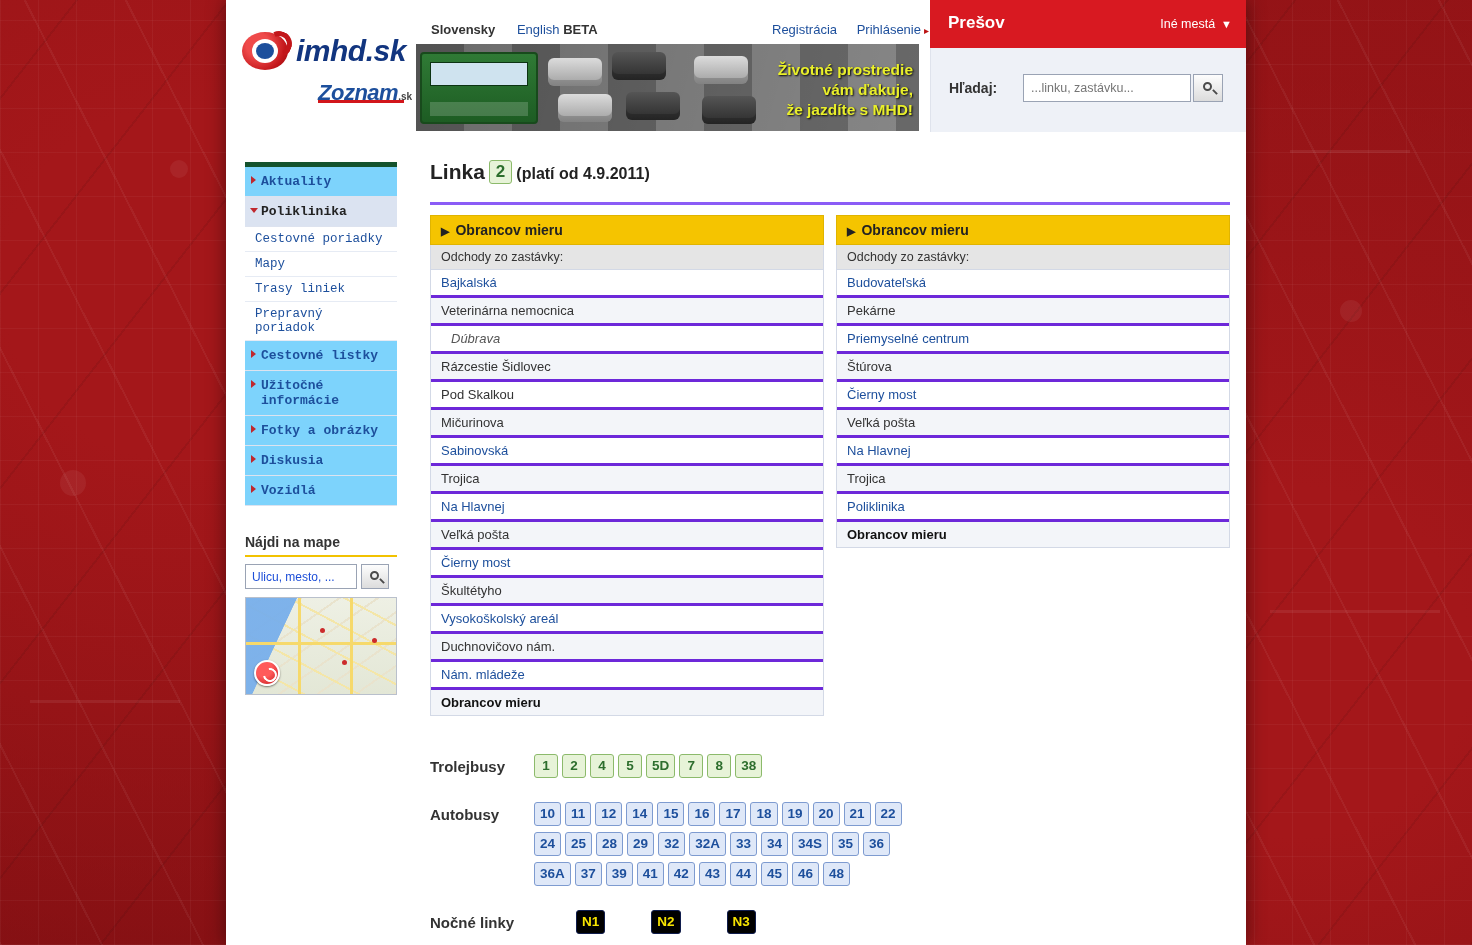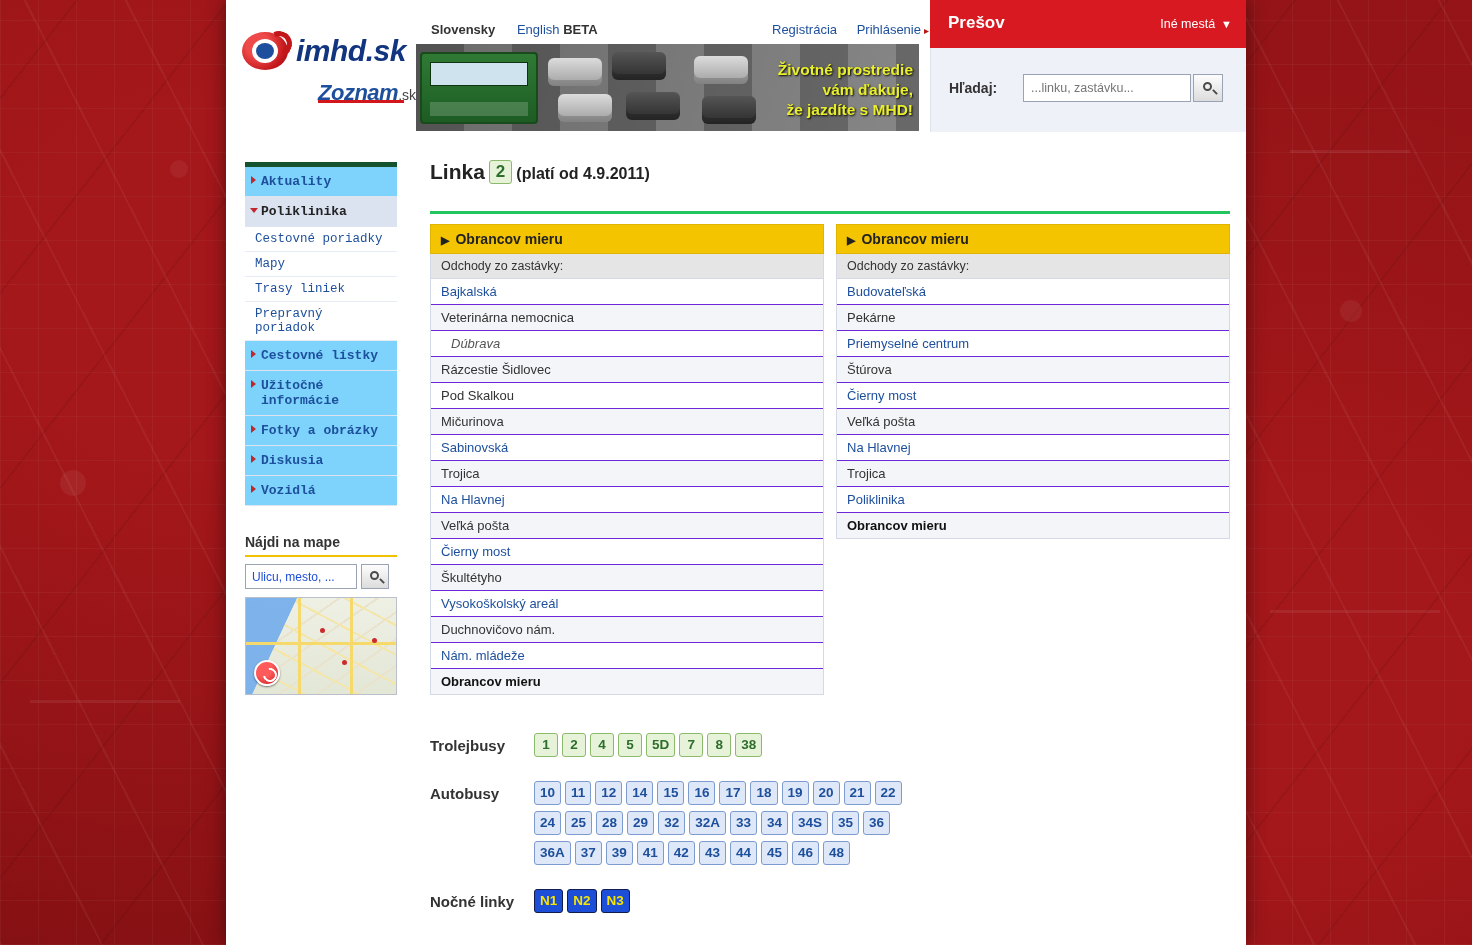--- a/index.html
+++ b/index.html
@@ -56,21 +56,21 @@
     border-left-color:transparent; border-bottom-color:transparent;
     transform:rotate(20deg);
   }
   .logo-text { font-size:30px; font-weight:bold; color:#12357f; letter-spacing:-.5px; margin-left:4px;}
   .zoznam {
     margin-top:8px; margin-left:78px; position:relative; width:92px;
   }
   .zoznam .z {
     font-size:22px; font-weight:bold; color:#1d4f9c; font-style:italic; letter-spacing:-.5px;
   }
-  .zoznam .sk { font-size:14px; color:#444; font-weight:normal; }
+  .zoznam .sk { font-size:10px; color:#444; font-weight:bold; }
   .zoznam .ul { position:absolute; left:0; top:20px; width:86px; height:3px; background:#d2161b; }
 
   
   .lang {
     position:absolute; left:205px; top:22px; font-size:13px;
   }
   .lang a { color:#1d4f9c; text-decoration:none; }
   .lang .sk { color:#333; font-weight:bold; }
   .lang .en { color:#1d4f9c; margin-left:18px; }
   .lang .beta { color:#333; font-weight:bold; margin-left:0; }
@@ -206,21 +206,21 @@
     border:2px solid #fff; border-radius:50%; border-left-color:transparent;
     transform:rotate(35deg);
   }
   .minimap .dot { position:absolute; width:5px; height:5px; border-radius:50%; background:#cc2b2b; }
 
   
   #main { position:absolute; left:204px; top:18px; width:800px; }
 
   h1.linka {
     font-size:21px; font-weight:bold; color:#222; margin:0 0 10px;
-    padding-bottom:27px; border-bottom:3px solid #22c55e;
+    padding-bottom:18px; border-bottom:3px solid #8b5cf6;
   }
   h1.linka .badge {
     display:inline-block; min-width:20px; padding:1px 6px; margin:0 4px;
     font-size:17px; color:#2d6e2d; background:#e7f3d8; border:1px solid #8cba6b;
     border-radius:3px; text-align:center; vertical-align:2px;
   }
   h1.linka .valid { font-size:16px; font-weight:bold; }
 
   .dirs { display:flex; gap:12px; }
   .dir { width:394px; }
@@ -228,21 +228,21 @@
     background:#f5c400; font-weight:bold; font-size:14px; color:#222;
     padding:6px 10px; border:1px solid #e0b400;
   }
   .dir .head .tri { display:inline-block; margin-right:6px; font-size:11px; }
   .dir .sub {
     background:#e5e5e5; font-size:12.5px; color:#333; padding:5px 10px;
     border-left:1px solid #d3d9e6; border-right:1px solid #d3d9e6; border-bottom:1px solid #d3d9e6;
   }
   .dir ul { list-style:none; margin:0; padding:0; border:1px solid #d3d9e6; border-top:0; }
   .dir li {
-    padding:5px 10px; font-size:13px; border-bottom:1px solid #6d28d9; color:#1d4f9c;
+    padding:5px 10px; font-size:13px; border-bottom:3px solid #6d28d9; color:#1d4f9c;
     cursor:pointer;
   }
   .dir li:nth-child(even) { background:#f3f5f9; }
   .dir li:last-child { border-bottom:0; }
   .dir li.plain { color:#333; cursor:default; }
   .dir li.italic { color:#555; font-style:italic; padding-left:20px; cursor:default; }
   .dir li.bold { color:#111; font-weight:bold; cursor:default; }
 
   
   .lines { margin-top:38px; }
@@ -250,21 +250,21 @@
   .lgroup .lbl {
     width:104px; flex:0 0 104px; font-size:15px; font-weight:bold; color:#333; padding-top:3px; line-height:19px;
   }
   .lgroup .chips { display:flex; flex-wrap:wrap; gap:6px 4px; max-width:380px; }
   .chip {
     min-width:24px; padding:2px 5px; text-align:center; font-size:13.5px; font-weight:bold;
     border-radius:3px; cursor:pointer; line-height:18px;
   }
   .chip.trolley { color:#2d6e2d; background:#e7f3d8; border:1px solid #8cba6b; }
   .chip.bus     { color:#1d4f9c; background:#dfe8f8; border:1px solid #7e9bd0; }
-  .chip.night   { color:#f7e400; background:#1d4ed8; border:1px solid #101d4d; }
+  .chip.night   { color:#f7e400; background:#000000; border:1px solid #101d4d;margin-left:42px; }
 </style>
 </head>
 <body>
 
 <div id="bg">
   <div class="blob" style="left:60px;top:470px;width:26px;height:26px;"></div>
   <div class="blob" style="left:170px;top:160px;width:18px;height:18px;"></div>
   <div class="blob" style="left:1340px;top:300px;width:22px;height:22px;"></div>
   <div class="bar" style="left:1290px;top:150px;width:120px;height:3px;"></div>
   <div class="bar" style="left:30px;top:700px;width:150px;height:3px;"></div>

